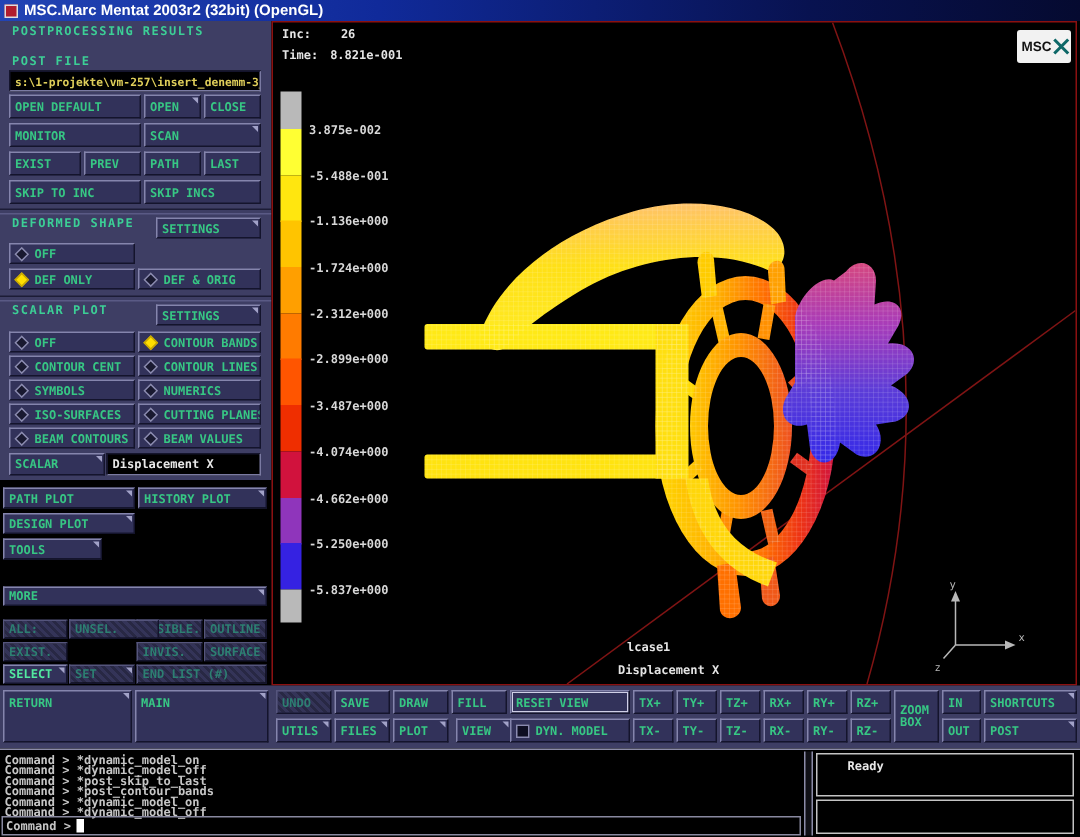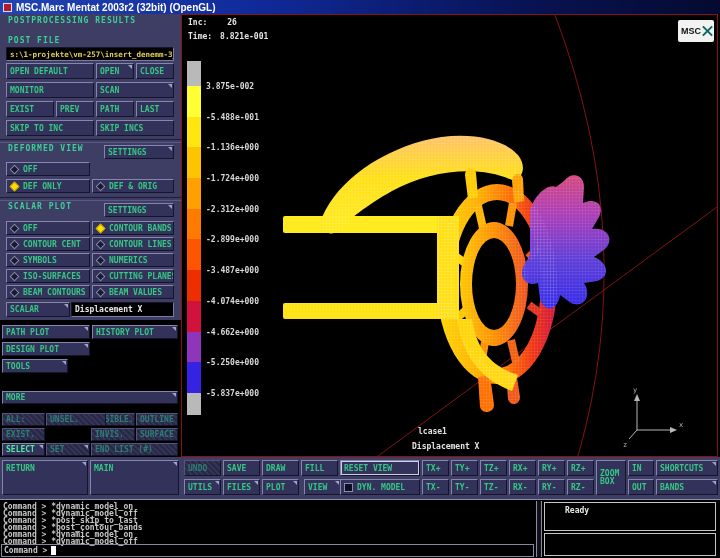--- a/index.html
+++ b/index.html
@@ -90,21 +90,21 @@
   <div class="btn" style="left:6px;top:87px;width:48px;height:16px">EXIST</div>
   <div class="btn" style="left:56px;top:87px;width:38px;height:16px">PREV</div>
   <div class="btn" style="left:96px;top:87px;width:38px;height:16px">PATH</div>
   <div class="btn" style="left:136px;top:87px;width:38px;height:16px">LAST</div>
 
   <div class="btn" style="left:6px;top:106px;width:88px;height:16px">SKIP TO INC</div>
   <div class="btn" style="left:96px;top:106px;width:78px;height:16px">SKIP INCS</div>
 
   <div class="sep" style="top:125px"></div>
 
-  <div class="hdr" style="left:8px;top:130px">DEFORMED VIEW</div>
+  <div class="hdr" style="left:8px;top:130px">DEFORMED SHAPE</div>
   <div class="btn dd" style="left:104px;top:131px;width:70px;height:14px">SETTINGS</div>
   <div class="btn" style="left:6px;top:148px;width:84px;height:14px">
     <span class="dia"></span>
     <span>OFF</span>
   </div>
   <div class="btn sel" style="left:6px;top:165px;width:84px;height:14px">
     <span class="dia"></span>
     <span>DEF ONLY</span>
   </div>
   <div class="btn" style="left:92px;top:165px;width:82px;height:14px">
@@ -365,21 +365,21 @@
     <span class="cbx"></span>
     <span>DYN. MODEL</span>
   </div>
   <div class="btn" style="left:422px;top:22px;width:27px;height:16px">TX-</div>
   <div class="btn" style="left:451px;top:22px;width:27px;height:16px">TY-</div>
   <div class="btn" style="left:480px;top:22px;width:27px;height:16px">TZ-</div>
   <div class="btn" style="left:509px;top:22px;width:27px;height:16px">RX-</div>
   <div class="btn" style="left:538px;top:22px;width:27px;height:16px">RY-</div>
   <div class="btn" style="left:567px;top:22px;width:27px;height:16px">RZ-</div>
   <div class="btn" style="left:628px;top:22px;width:26px;height:16px">OUT</div>
-  <div class="btn dd" style="left:656px;top:22px;width:62px;height:16px">BANDS</div>
+  <div class="btn dd" style="left:656px;top:22px;width:62px;height:16px">POST</div>
 </div>
 
 <div id="console">
   <div>
     <div class="cline" style="top:2px">Command &gt; *dynamic_model_on</div>
     <div class="cline" style="top:9px">Command &gt; *dynamic_model_off</div>
     <div class="cline" style="top:16px">Command &gt; *post_skip_to_last</div>
     <div class="cline" style="top:23px">Command &gt; *post_contour_bands</div>
     <div class="cline" style="top:30px">Command &gt; *dynamic_model_on</div>
     <div class="cline" style="top:37px">Command &gt; *dynamic_model_off</div>

